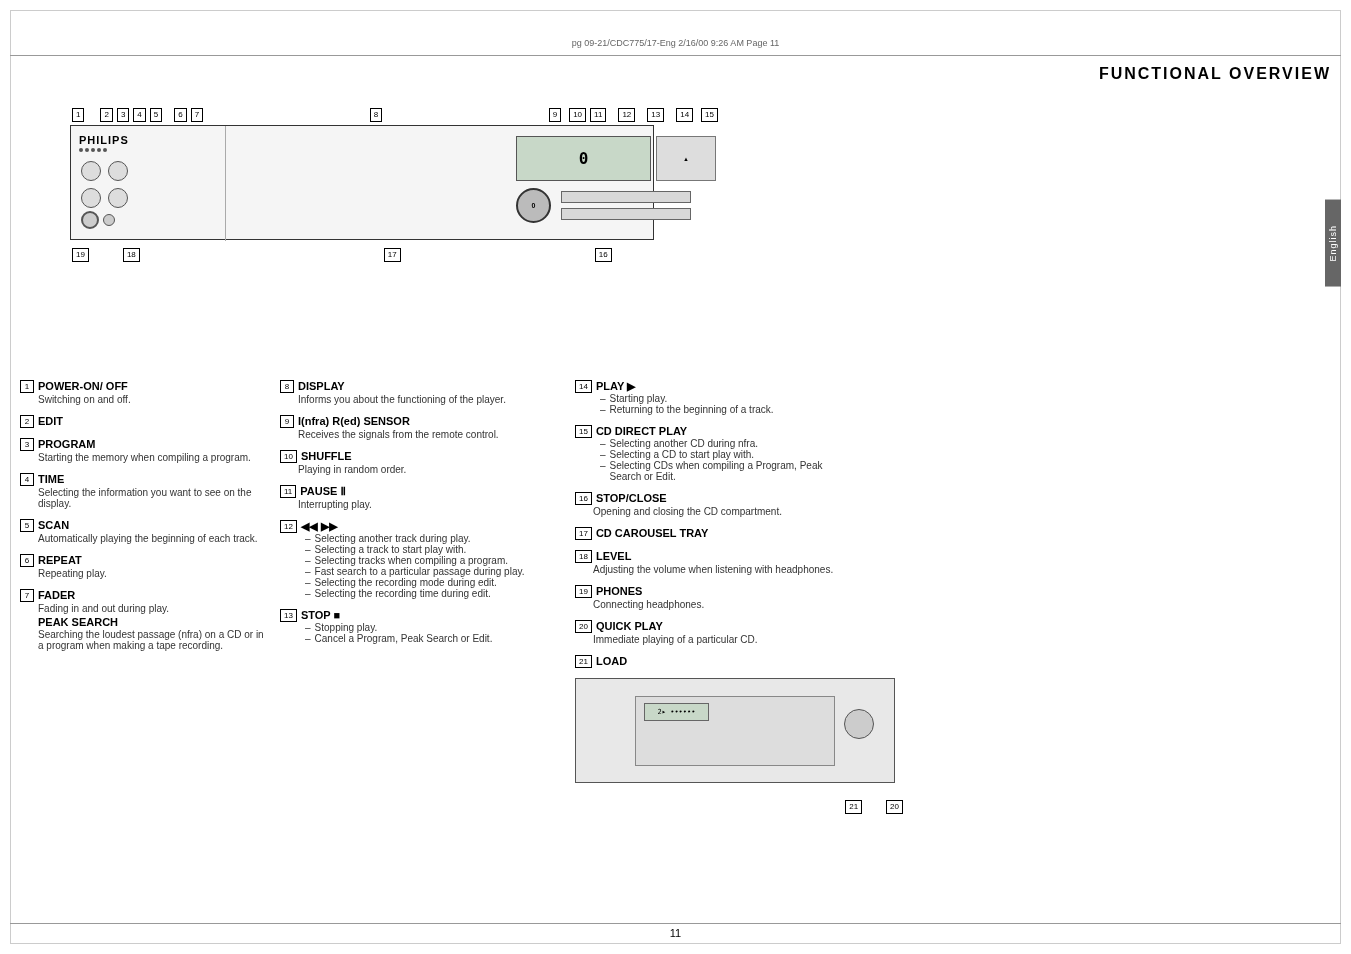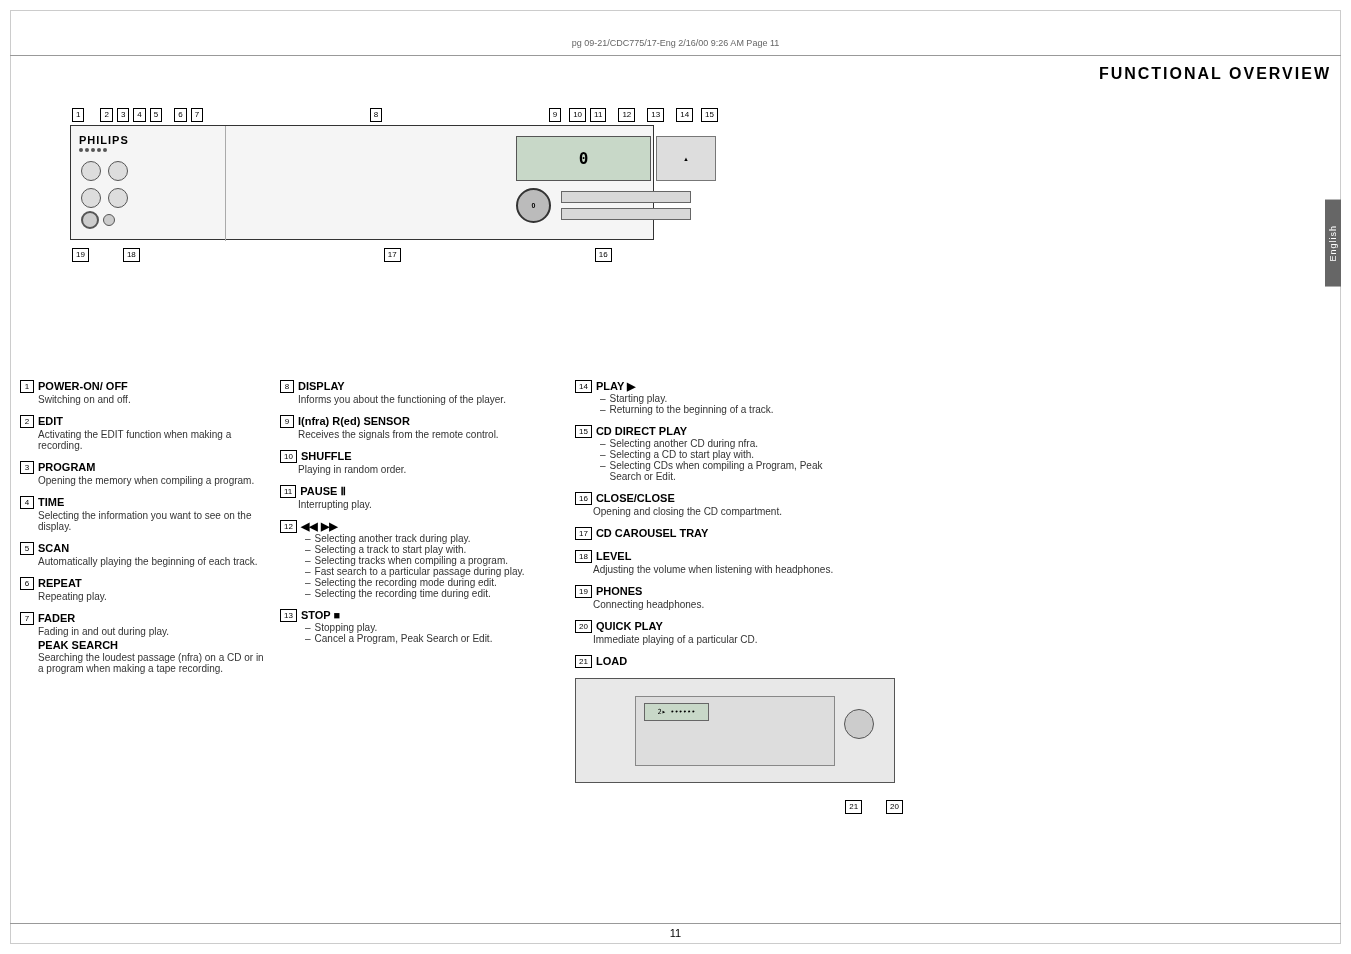--- a/index.html
+++ b/index.html
@@ -284,29 +284,28 @@
       <span><strong>POWER-ON/ OFF</strong></span>
     </div>
     <div class="desc-text">Switching on and off.</div>
   </div>
 
   <div class="desc-item">
     <div class="desc-title">
       <span class="desc-number">2</span>
       <span><strong>EDIT</strong></span>
     </div>
-    <div class="desc-text">Activating the EDIT function when making a recording.</div>
   </div>
 
   <div class="desc-item">
     <div class="desc-title">
       <span class="desc-number">3</span>
       <span><strong>PROGRAM</strong></span>
     </div>
-    <div class="desc-text">Opening the memory when compiling a program.</div>
+    <div class="desc-text">Starting the memory when compiling a program.</div>
   </div>
 
   <div class="desc-item">
     <div class="desc-title">
       <span class="desc-number">4</span>
       <span><strong>TIME</strong></span>
     </div>
     <div class="desc-text">Selecting the information you want to see on the display.</div>
   </div>
 
@@ -411,21 +410,21 @@
       <span><strong>CD DIRECT PLAY</strong></span>
     </div>
     <div class="dash-item">Selecting another CD during nfra.</div>
     <div class="dash-item">Selecting a CD to start play with.</div>
     <div class="dash-item">Selecting CDs when compiling a Program, Peak Search or Edit.</div>
   </div>
 
   <div class="desc-item">
     <div class="desc-title">
       <span class="desc-number">16</span>
-      <span><strong>CLOSE/CLOSE</strong></span>
+      <span><strong>STOP/CLOSE</strong></span>
     </div>
     <div class="desc-text">Opening and closing the CD compartment.</div>
   </div>
 
   <div class="desc-item">
     <div class="desc-title">
       <span class="desc-number">17</span>
       <span><strong>CD CAROUSEL TRAY</strong></span>
     </div>
   </div>

